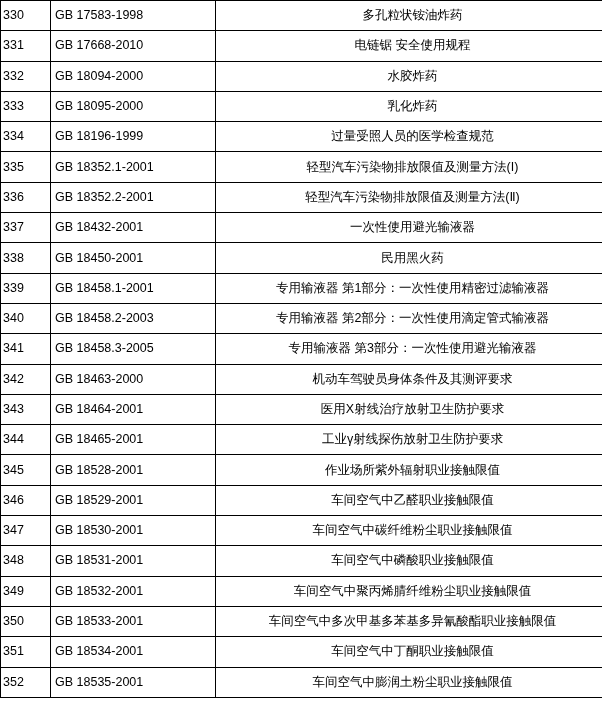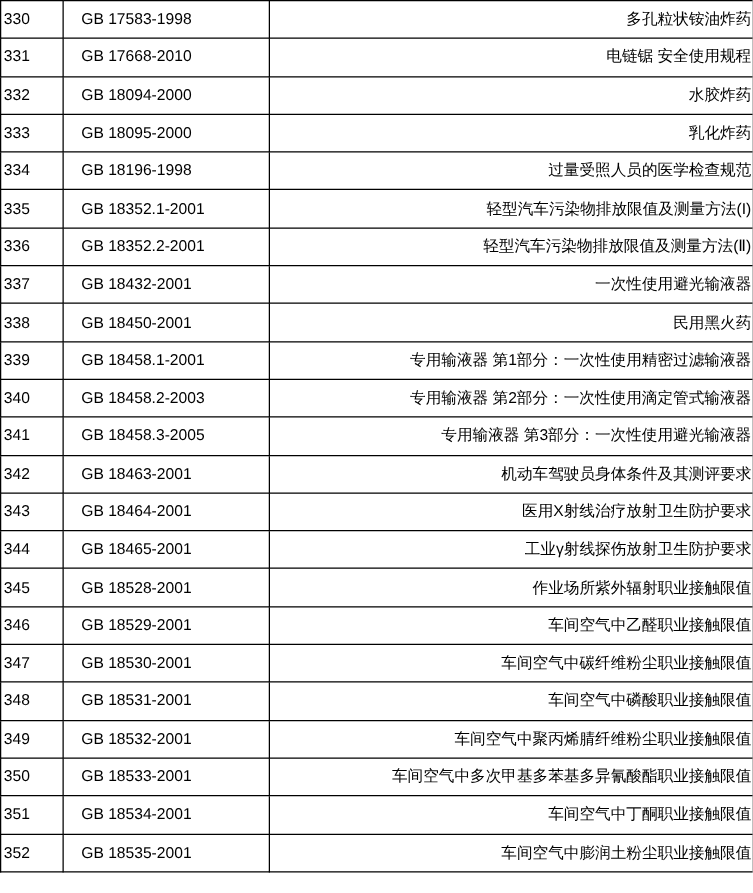--- a/index.html
+++ b/index.html
@@ -31,25 +31,25 @@
     overflow: hidden;
   }
   td.col-num {
     width: 50px;
     text-align: left;
     padding: 0 2px;
   }
   td.col-code {
     width: 165px;
     text-align: left;
-    padding-left: 14px;
+    padding-left: 4px;
   }
   td.col-title {
     width: 387px;
-    text-align: right;
+    text-align: center;
     padding-left: 8px;
   }
   tr.bold td {
     font-weight: normal;
   }
   
 </style>
 </head>
 <body>
 
@@ -70,21 +70,21 @@
         <td class="col-code">GB 18094-2000</td>
         <td class="col-title">水胶炸药</td>
       </tr>
       <tr>
         <td class="col-num">333</td>
         <td class="col-code">GB 18095-2000</td>
         <td class="col-title">乳化炸药</td>
       </tr>
       <tr>
         <td class="col-num">334</td>
-        <td class="col-code">GB 18196-1998</td>
+        <td class="col-code">GB 18196-1999</td>
         <td class="col-title">过量受照人员的医学检查规范</td>
       </tr>
       <tr>
         <td class="col-num">335</td>
         <td class="col-code">GB 18352.1-2001</td>
         <td class="col-title">轻型汽车污染物排放限值及测量方法(I)</td>
       </tr>
       <tr>
         <td class="col-num">336</td>
         <td class="col-code">GB 18352.2-2001</td>
@@ -110,21 +110,21 @@
         <td class="col-code">GB 18458.2-2003</td>
         <td class="col-title">专用输液器  第2部分：一次性使用滴定管式输液器</td>
       </tr>
       <tr class="bold">
         <td class="col-num">341</td>
         <td class="col-code">GB 18458.3-2005</td>
         <td class="col-title">专用输液器  第3部分：一次性使用避光输液器</td>
       </tr>
       <tr class="bold">
         <td class="col-num">342</td>
-        <td class="col-code">GB 18463-2001</td>
+        <td class="col-code">GB 18463-2000</td>
         <td class="col-title">机动车驾驶员身体条件及其测评要求</td>
       </tr>
       <tr class="bold">
         <td class="col-num">343</td>
         <td class="col-code">GB 18464-2001</td>
         <td class="col-title">医用X射线治疗放射卫生防护要求</td>
       </tr>
       <tr class="bold">
         <td class="col-num">344</td>
         <td class="col-code">GB 18465-2001</td>

